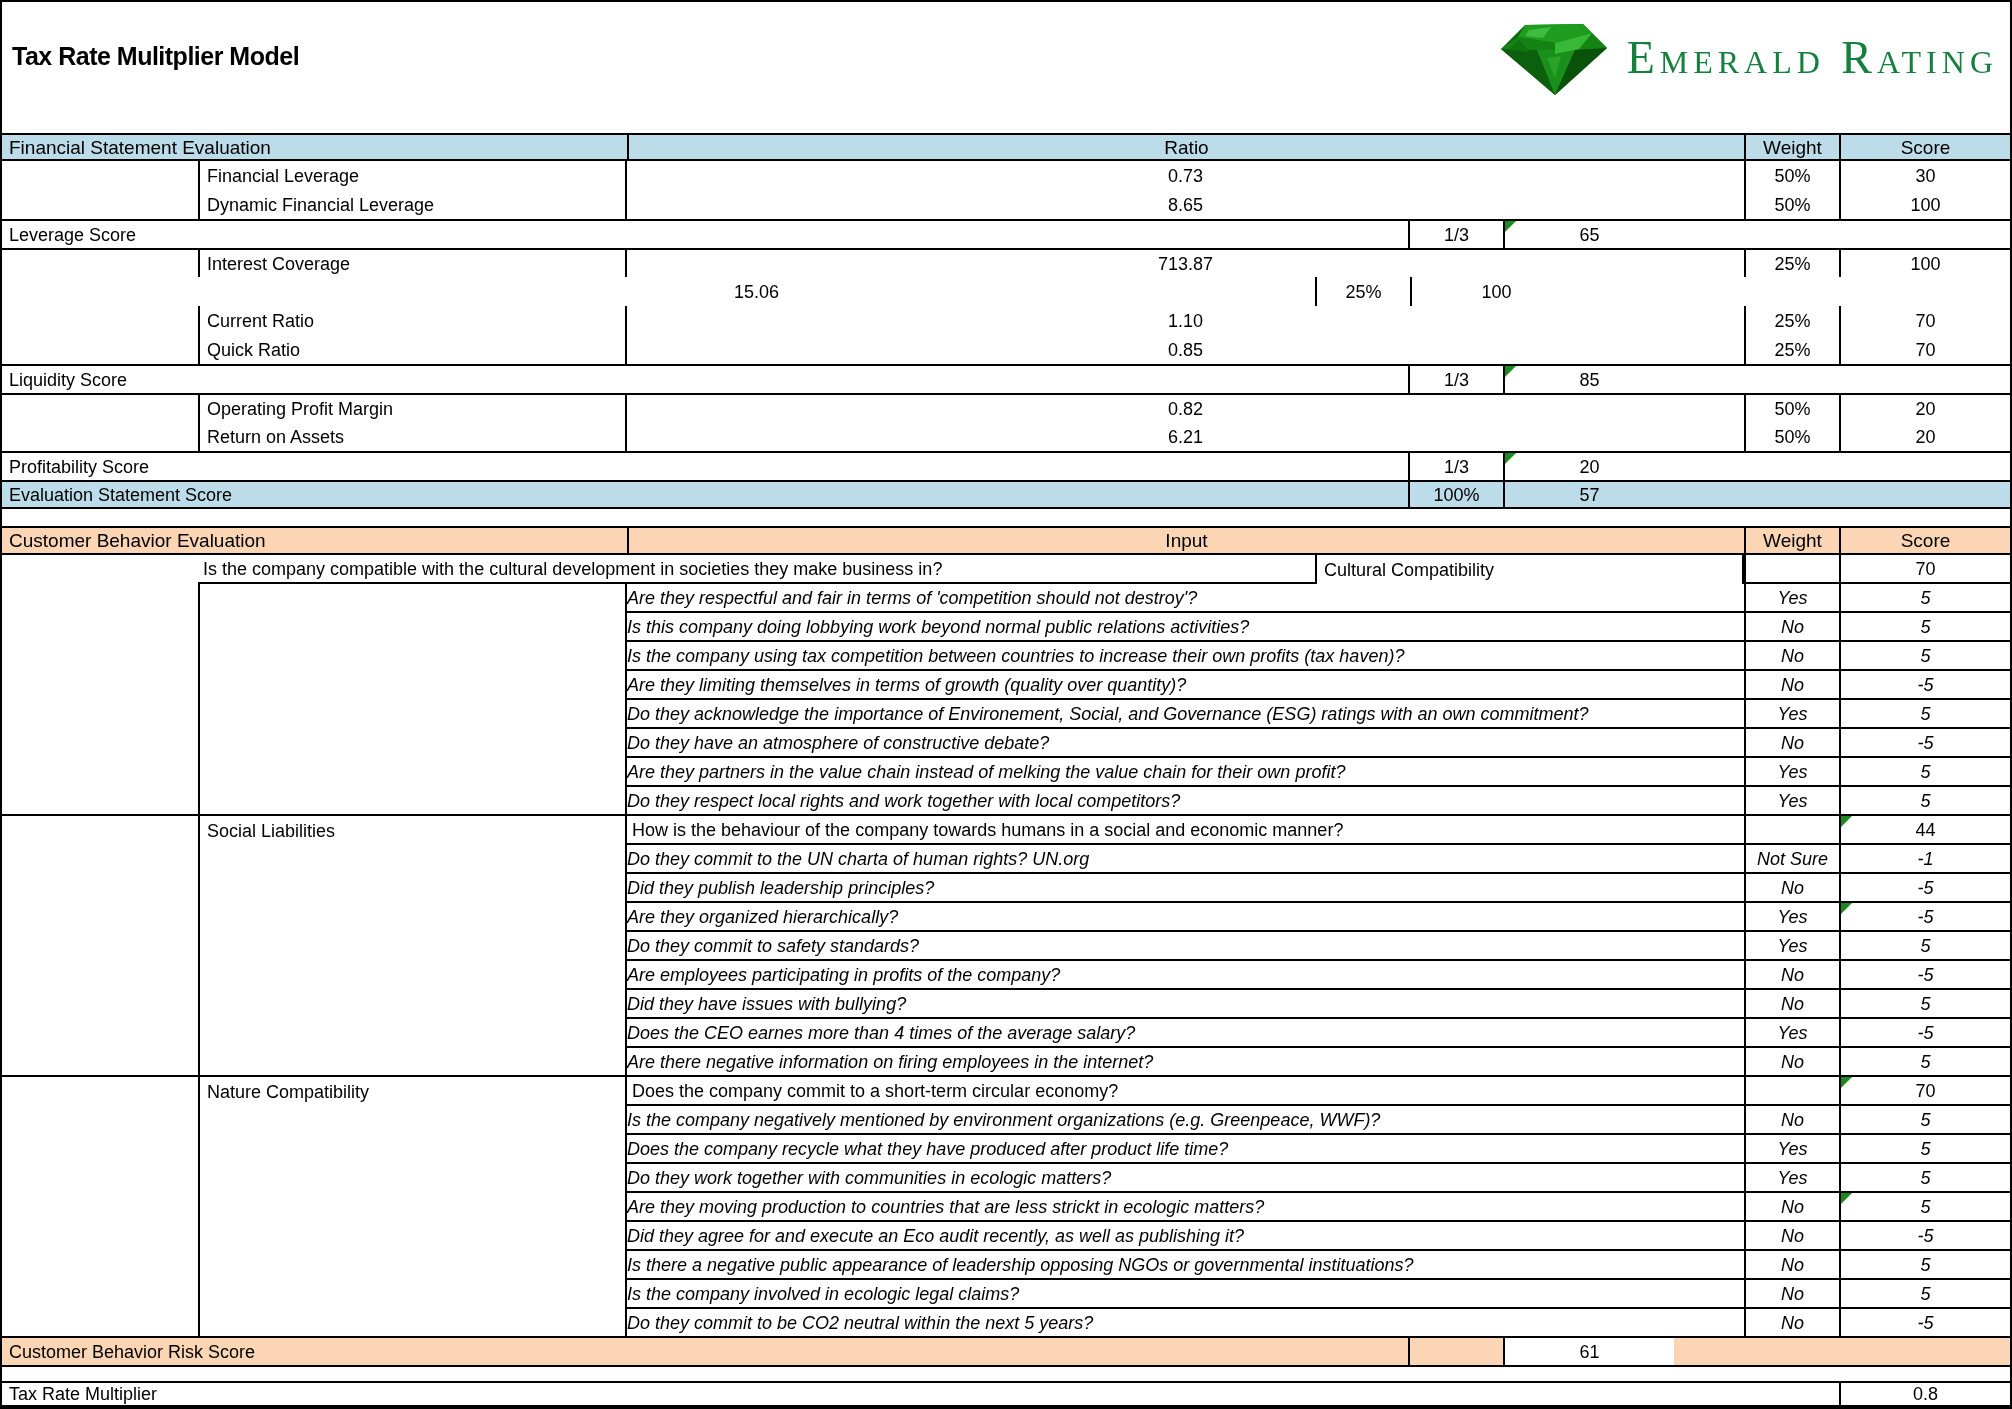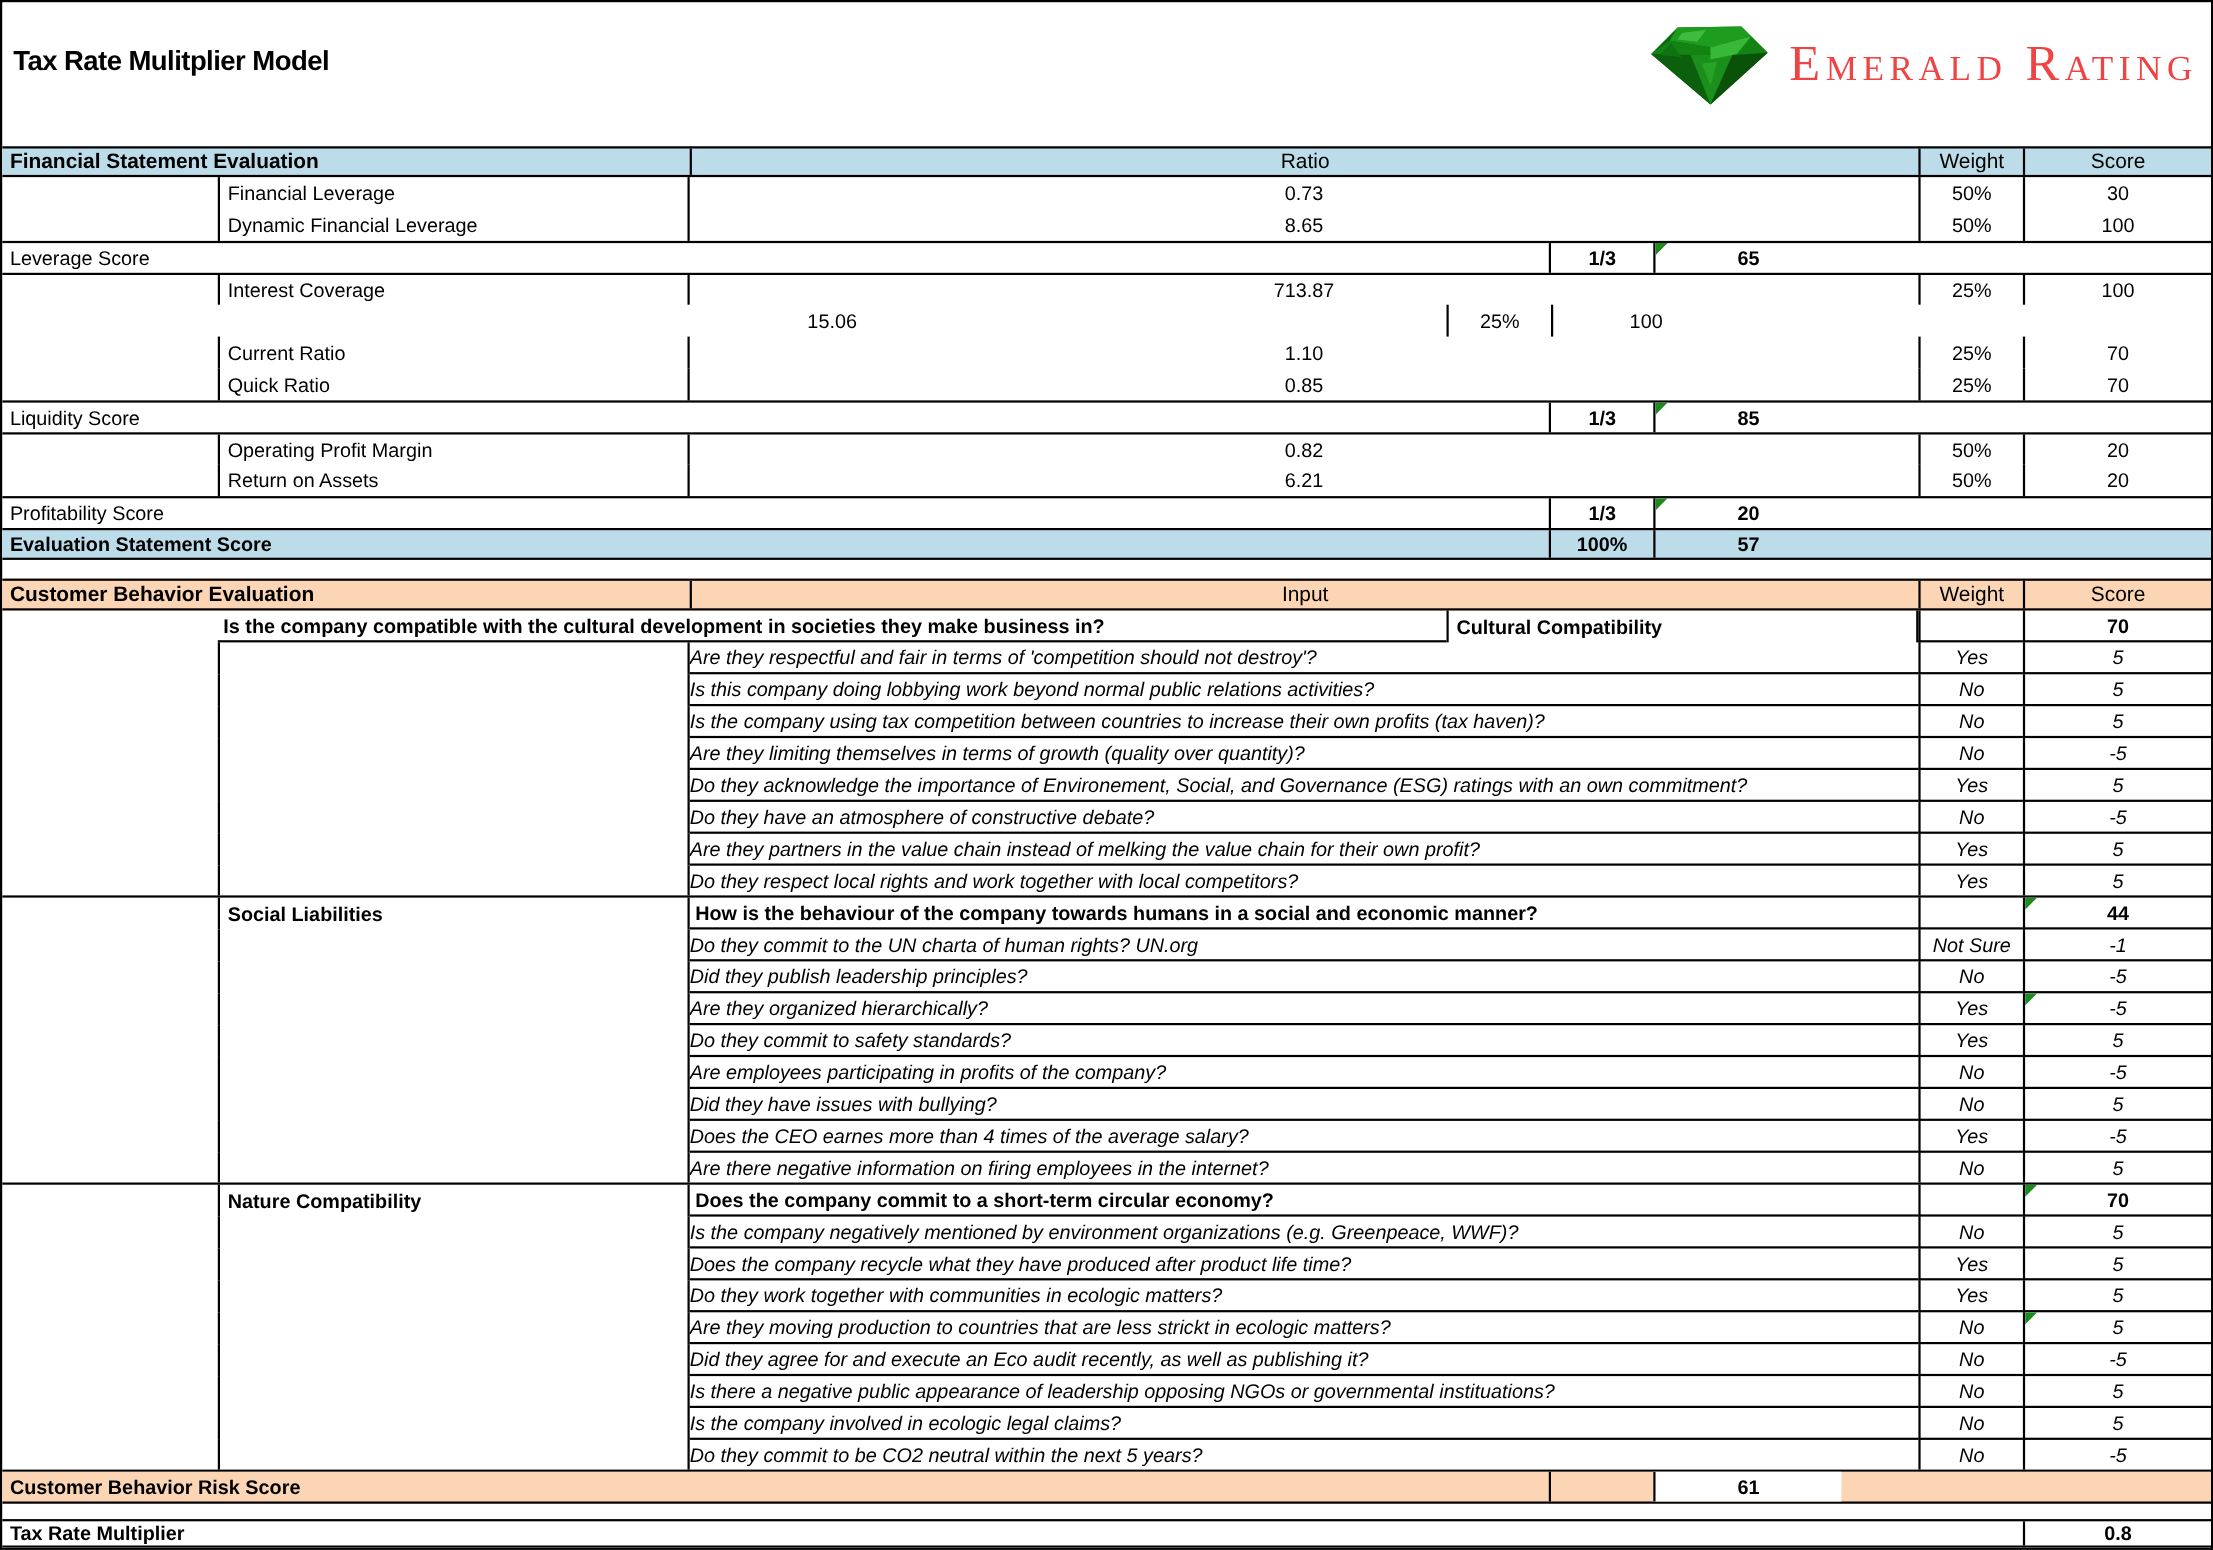--- a/index.html
+++ b/index.html
@@ -5,34 +5,34 @@
   html,body{margin:0;padding:0;background:#e8e8e8;}
   .sheet{
     position:relative;width:2012px;height:1409px;background:#fff;
     border:2px solid #000;box-sizing:border-box;
     font-family:"Liberation Sans",sans-serif;color:#000;overflow:hidden;
   }
   .title{position:absolute;left:10px;top:40px;font-size:25px;font-weight:bold;letter-spacing:-0.5px;}
   .logo{position:absolute;right:12px;top:16px;display:flex;align-items:center;}
   .brand{
     font-family:"Liberation Serif",serif;font-variant:small-caps;
-    font-size:46px;color:#ef4444;letter-spacing:5px;margin-left:14px;line-height:1;
+    font-size:46px;color:#15803d;letter-spacing:5px;margin-left:14px;line-height:1;
   }
   .grid{position:absolute;left:0;top:131px;width:2008px;}
   .row{display:flex;height:29px;box-sizing:border-box;background:transparent;}
   .h28{height:28px}.h17{height:17px}.h14{height:14px}.h26{height:26px}
   .cell{
     box-sizing:border-box;display:flex;align-items:center;font-size:18px;line-height:1;
     white-space:nowrap;overflow:hidden;height:100%;
   }
   .ca{width:196px}.cb{width:429px}.cc{width:1117px}.cw{width:95px}.cs{width:171px}
   .c3{width:1406px}.c4{width:1837px}.chl{width:625px}
   .bl{border-left:2px solid #000}.br{border-right:2px solid #000}
   .bt{border-top:2px solid #000}.bb{border-bottom:2px solid #000}
-  .bold{font-weight:bold}.italic{font-style:italic}
+  .bold{font-weight:normal}.italic{font-style:italic}
   .center{justify-content:center}
   .pad{padding-left:7px}.padq{}.padqh{padding-left:5px}
   .bluebg{background:#BBDCE8}.orangebg{background:#FBD5B4}.whitebg{background:#fff}
   .score-rel{position:relative}
   .flag{
     position:absolute;left:0;top:0;width:0;height:0;
     border-top:11px solid #1D8A1D;border-right:11px solid transparent;
   }
   .hdr{font-size:19px}
 </style>

